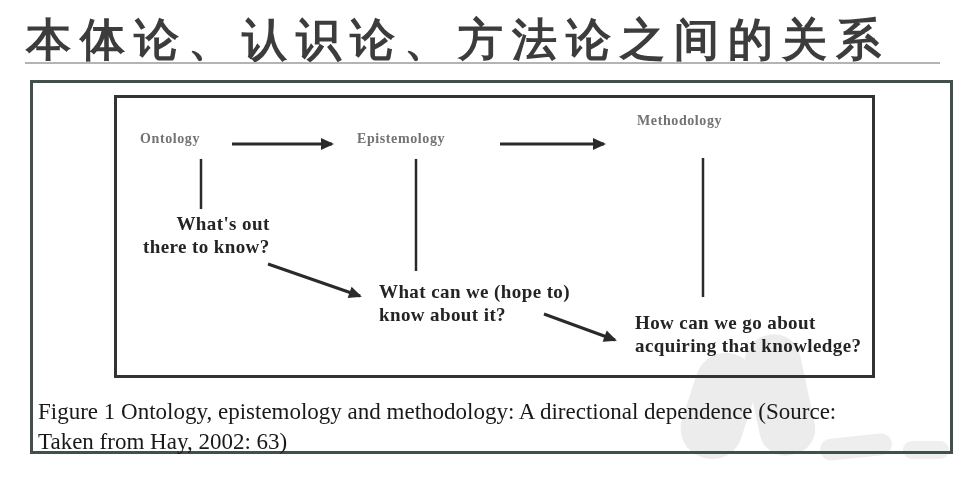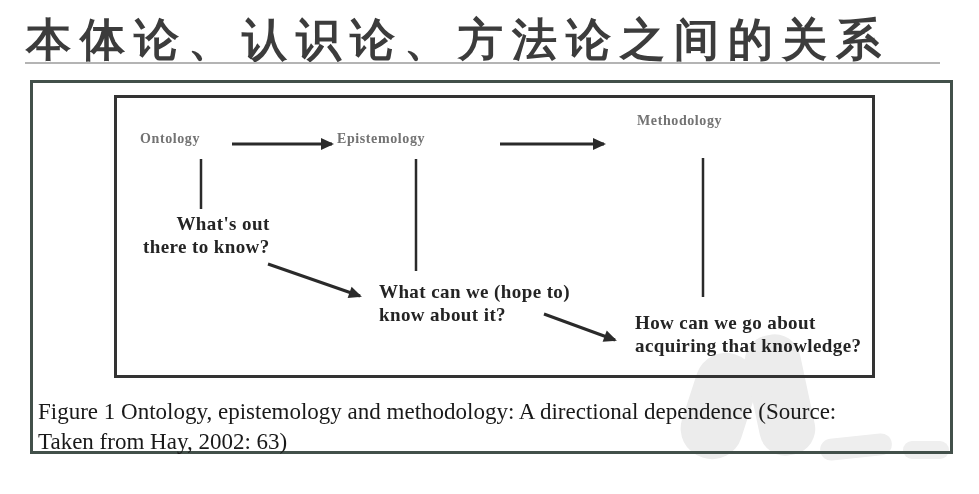--- a/index.html
+++ b/index.html
@@ -82,21 +82,21 @@
     position: absolute;
     font-family: "Liberation Serif", serif;
     font-weight: bold;
     font-size: 14px;
     letter-spacing: 0.6px;
     color: #737373;
     white-space: nowrap;
     z-index: 5;
   }
   .n1 { left: 140px; top: 131px; }
-  .n2 { left: 337px; top: 131px; }
+  .n2 { left: 357px; top: 131px; }
   .n3 { left: 637px; top: 113px; }
 
   .question {
     position: absolute;
     font-family: "Liberation Serif", serif;
     font-weight: bold;
     font-size: 19px;
     letter-spacing: 0.4px;
     line-height: 23px;
     color: #242424;

